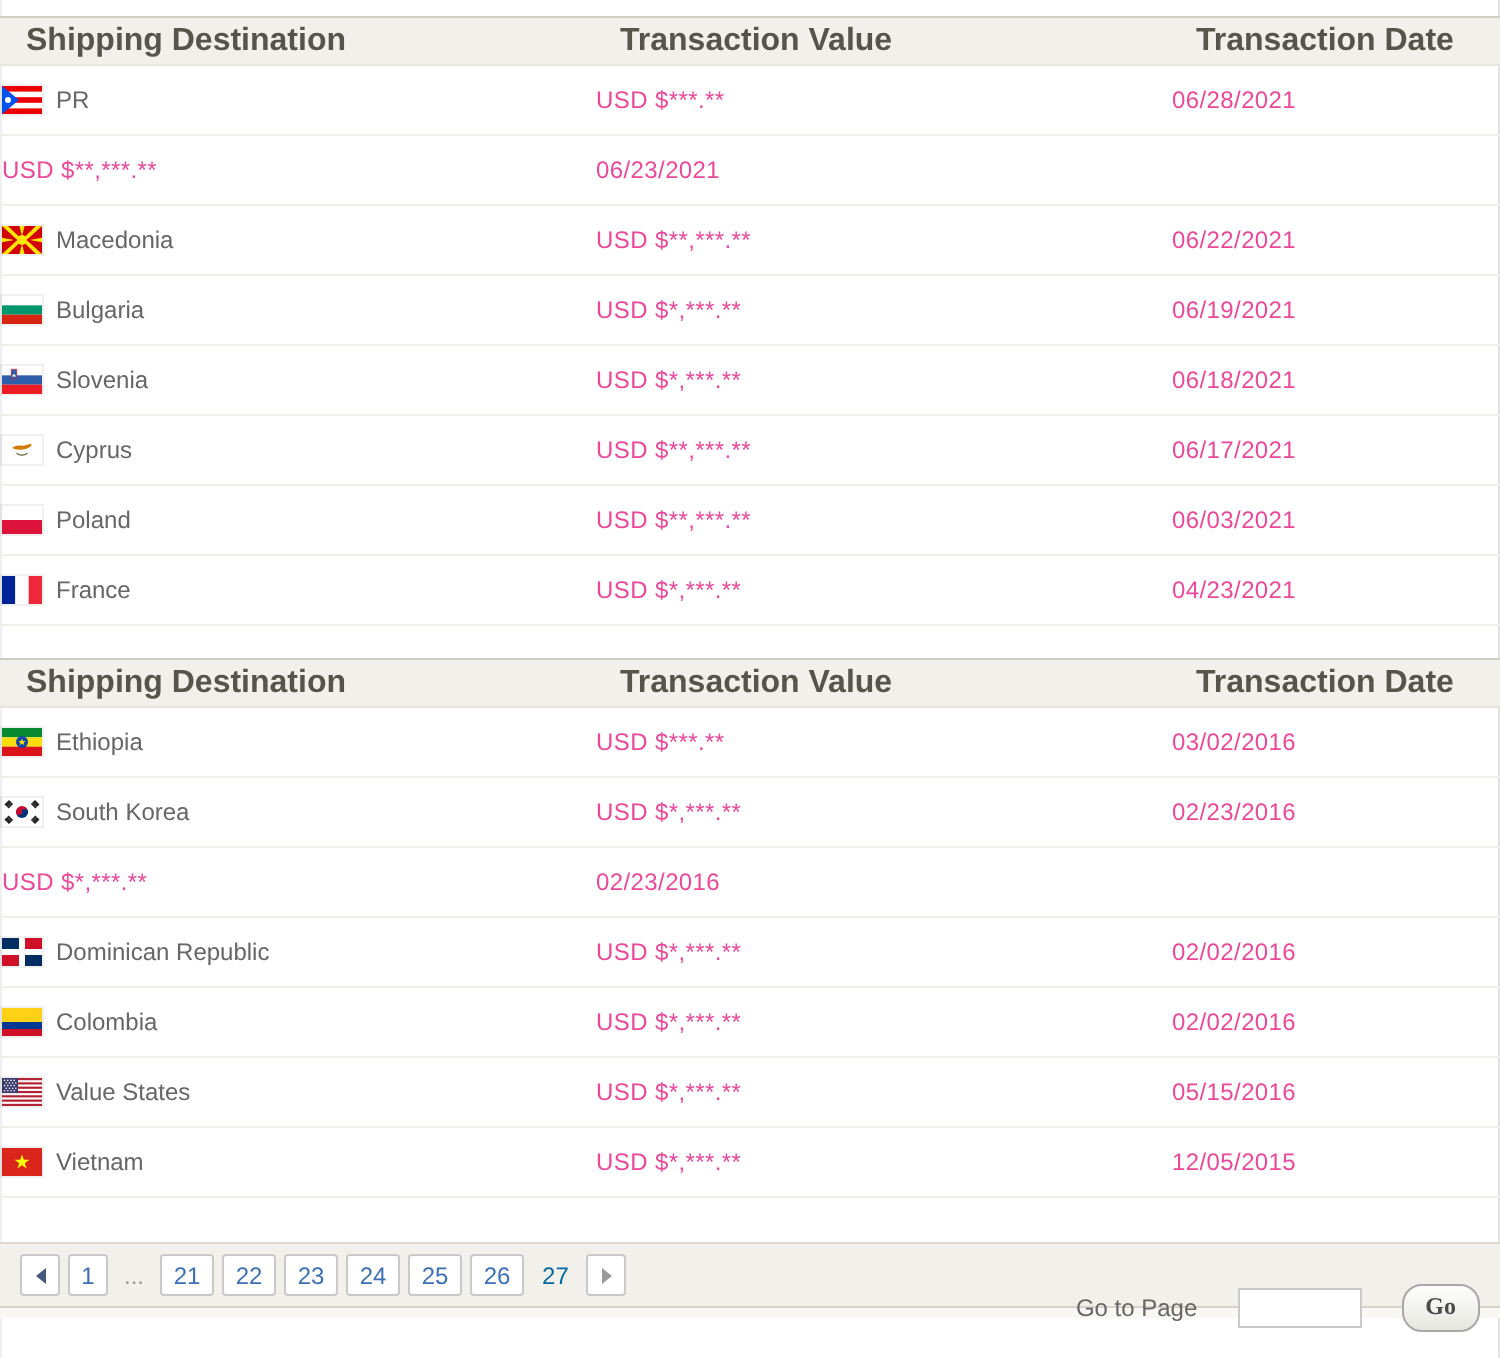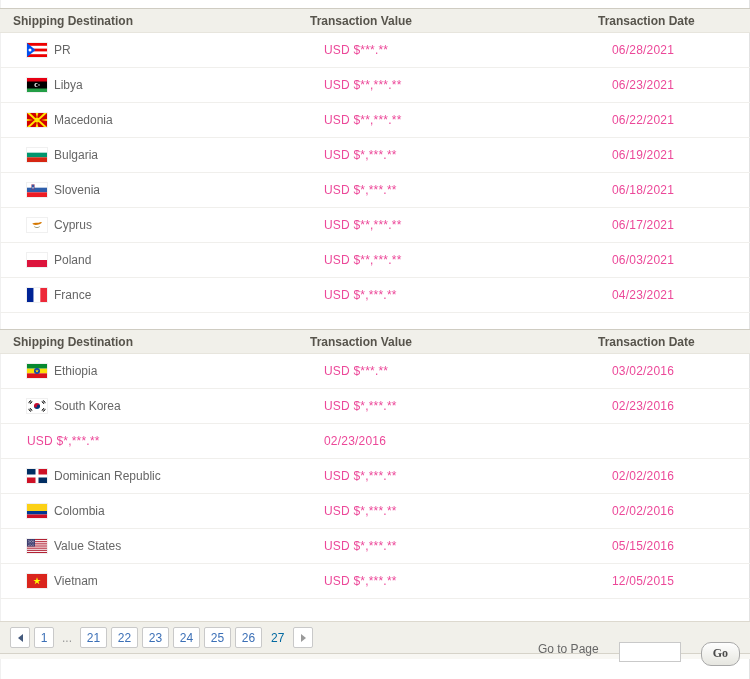--- a/index.html
+++ b/index.html
@@ -11,25 +11,25 @@
   }
   .spacer-top { height:8px; }
   .gap-between { height:16px; }
   .gap-bottom { height:22px; }
 
   .thead {
     display:grid; grid-template-columns:297px 288px 1fr; align-items:center;
     height:25px; padding-left:13px;
     background:#f1f0ea;
     border-top:1px solid #cfccc2; border-bottom:1px solid #e7e5dd;
-    font-size:12px; font-weight:bold; color:#57544c;
+    font-size:16px; font-weight:bold; color:#57544c;
   }
   .row {
     display:grid; grid-template-columns:297px 288px 1fr; align-items:center;
-    height:35px; padding-left:27px;
+    height:35px; padding-left:1px;
     border-bottom:1px solid #f0efec;
     font-size:12px;
   }
   .country { display:flex; align-items:center; gap:7px; color:#666; }
   .flag { width:20px; height:14px; flex:0 0 auto; display:block; box-shadow:0 0 0 1px rgba(0,0,0,0.06); }
   .cell-value, .cell-date { color:#ec4899; letter-spacing:0.2px; }
 
   .pager {
     display:flex; align-items:center; gap:4px;
     height:33px; padding:0 10px;
@@ -41,21 +41,21 @@
     display:inline-flex; align-items:center; justify-content:center;
     height:21px; min-width:20px; padding:0 5px;
     background:#fff; border:1px solid #c9c9c9; border-radius:2px;
     color:#3b6fb6; cursor:pointer; user-select:none;
   }
   .pbtn.num { min-width:27px; }
   .pellipsis { color:#999; padding:0 4px; }
   .pcurrent { color:#0369a1; padding:0 5px; }
   .tri-left { width:0; height:0; border-top:4px solid transparent; border-bottom:4px solid transparent; border-right:5px solid #44597c; }
   .tri-right { width:0; height:0; border-top:4px solid transparent; border-bottom:4px solid transparent; border-left:5px solid #9a9a9a; }
-  .pager-right { margin-left:auto; display:flex; gap:20px; color:#666;margin-top:32px; }
+  .pager-right { margin-left:auto; display:flex; align-items:center; gap:20px; color:#666;margin-top:32px; }
   .goto-input { width:62px; height:20px; border:1px solid #c9c9c9; background:#fff; font-size:12px; padding:1px 3px; font-family:"Liberation Sans", sans-serif; }
   .go-btn {
     height:24px; padding:0 11px;
     border:1px solid #a8a8a8; border-radius:10px;
     background:linear-gradient(#fefefe,#e6e6e0);
     color:#4a4a4a; font-size:12px; font-weight:bold; cursor:pointer;
     font-family:Liberation Serif, serif;
   }
   .bottom-strip { height:5px; background:#f8f7f3; }
 </style>
@@ -81,31 +81,20 @@
             <path d="M0 0 L8.5 7 L0 14 Z" fill="#0050F0"></path>
             <circle cx="3" cy="7" r="1.5" fill="#fff"></circle>
           </svg>
         <span>PR</span>
       </div>
       <div class="cell-value">USD $***.**</div>
       <div class="cell-date">06/28/2021</div>
     </div>
 
     <div class="row">
-      <div class="country">
-        <svg class="flag" viewBox="0 0 20 14">
-            <rect width="20" height="14" fill="#000"></rect>
-            <rect width="20" height="3.5" fill="#E70013"></rect>
-            <rect y="10.5" width="20" height="3.5" fill="#239E46"></rect>
-            <circle cx="9.3" cy="7" r="1.9" fill="#fff"></circle>
-            <circle cx="10.1" cy="7" r="1.55" fill="#000"></circle>
-            <circle cx="12" cy="7" r="0.65" fill="#fff"></circle>
-          </svg>
-        <span>Libya</span>
-      </div>
       <div class="cell-value">USD $**,***.**</div>
       <div class="cell-date">06/23/2021</div>
     </div>
 
     <div class="row">
       <div class="country">
         <svg class="flag" viewBox="0 0 20 14">
             <rect width="20" height="14" fill="#D20000"></rect>
             <g fill="#FFE600">
               <polygon points="8.7,0 11.3,0 10,5"></polygon>

